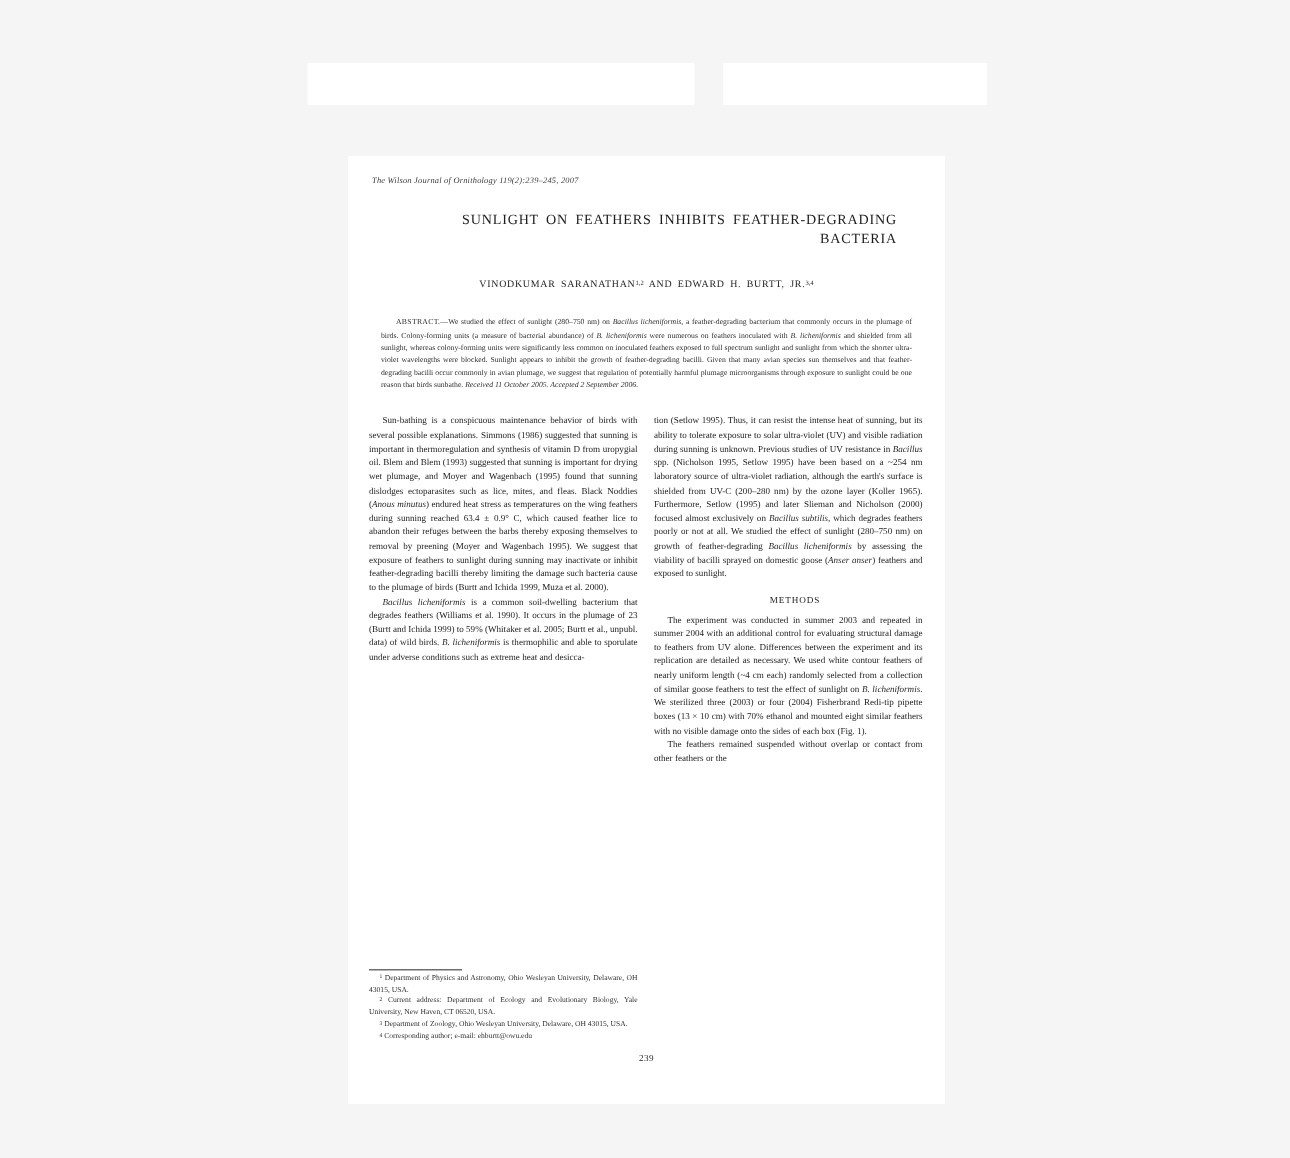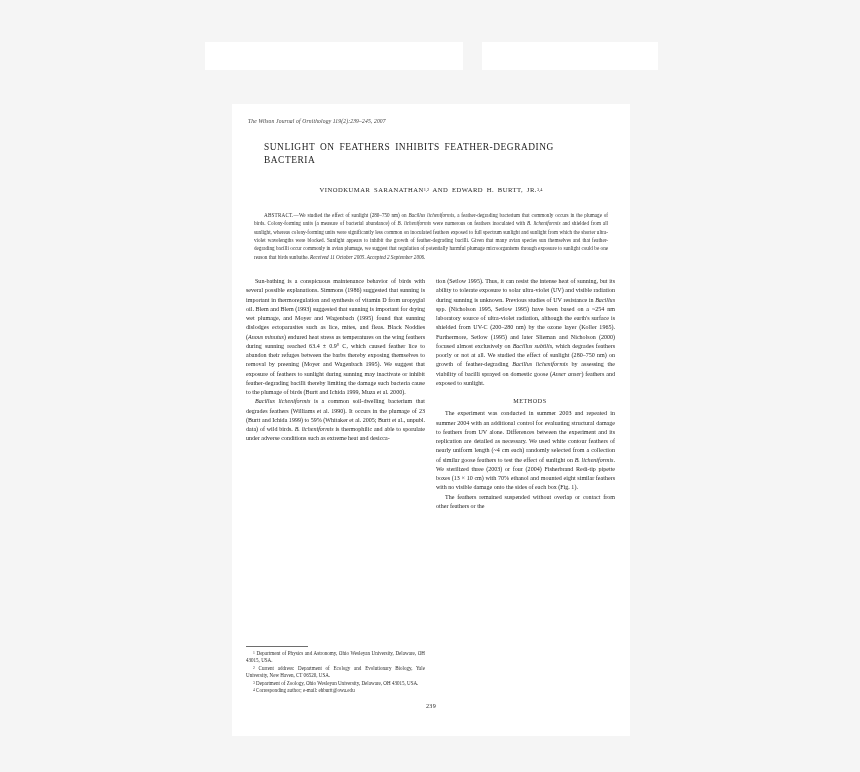--- a/index.html
+++ b/index.html
@@ -50,21 +50,21 @@
   .running-head {
     font-style: italic;
     font-size: 5.6px;
     letter-spacing: 0.15px;
     color: #3a3a3a;
     margin: 4px 0 0 2px;
     line-height: 1.2;
   }
 
   .article-title {
-    text-align: left;
+    text-align: right;
     font-size: 9.4px;
     letter-spacing: 0.55px;
     color: #1c1c1c;
     margin: 16px 18px 0 18px;
     line-height: 1.45;
     word-spacing: 2px;
   }
 
   .authors {
     text-align: center;

